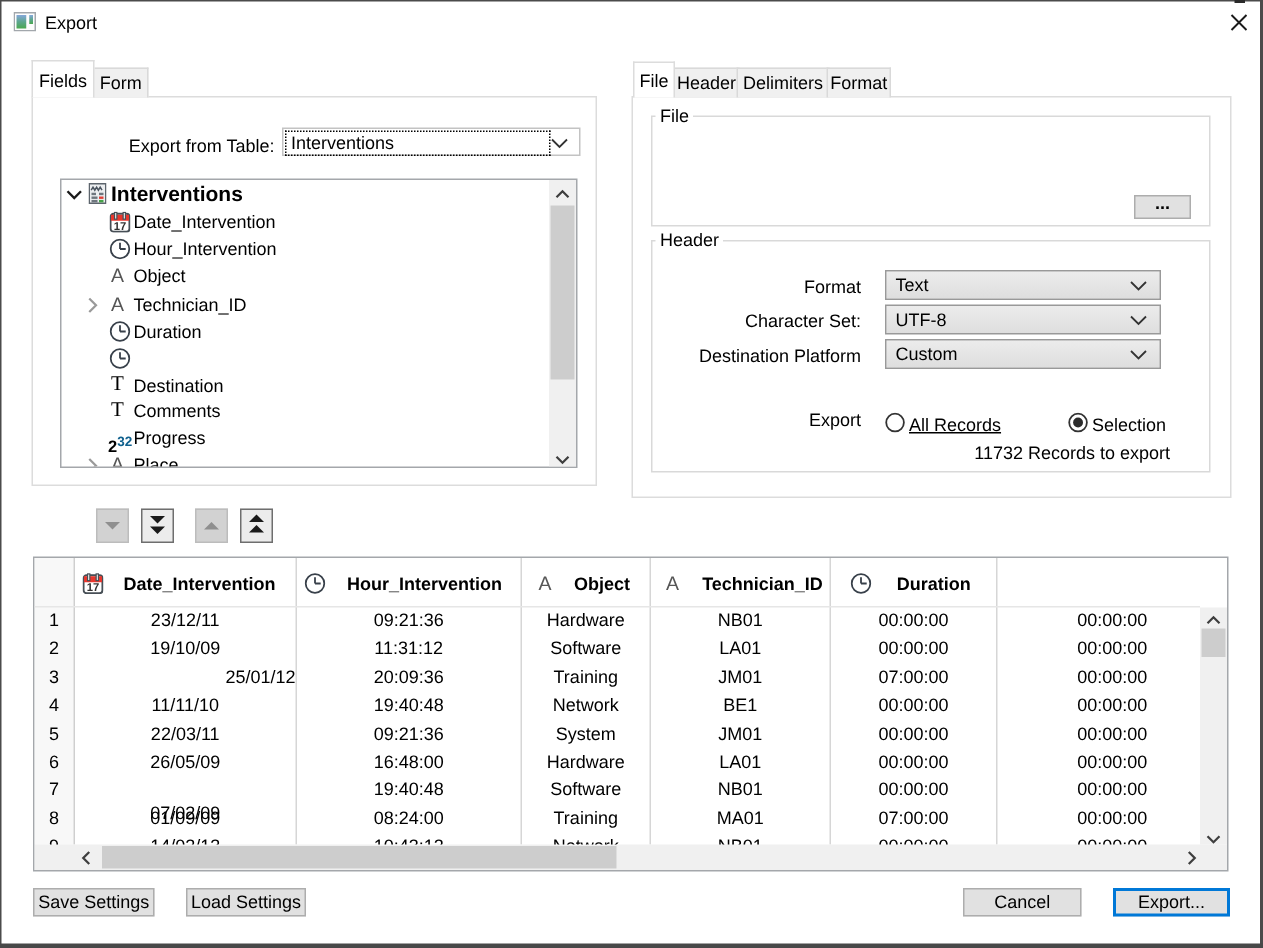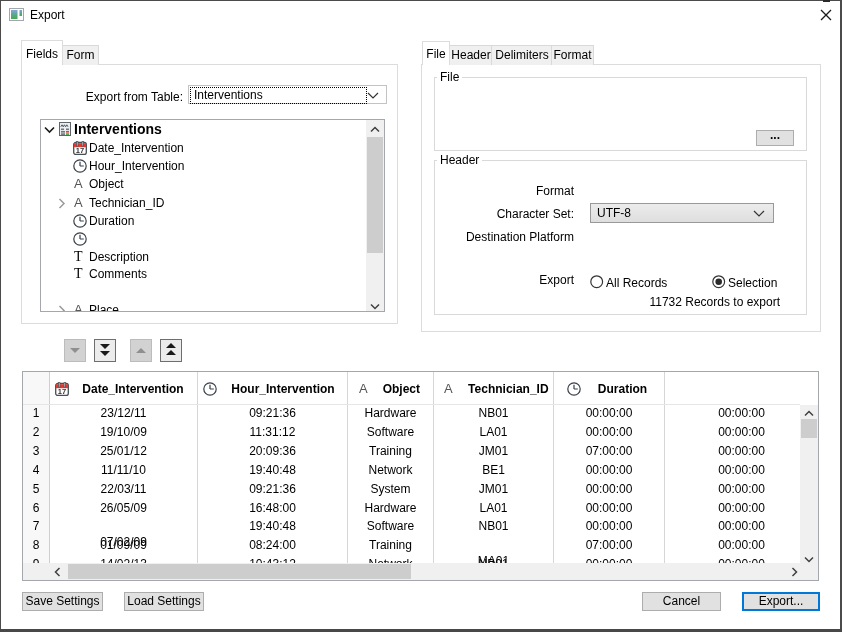--- a/index.html
+++ b/index.html
@@ -120,25 +120,29 @@
       <div class="abs" style="left:48px;">Duration</div>
     </div>
     <div class="treerow" style="left:0;top:110px;width:325px;">
       <svg class="abs" style="left:32px;top:2px;" width="14" height="14">
           <circle cx="7" cy="7" r="6.2" fill="none" stroke="#38404a" stroke-width="1.2"></circle>
           <path d="M7 7 L7 2.8 M7 7 L10.8 7" stroke="#38404a" stroke-width="1.2" fill="none"></path>
         </svg>
     </div>
     <div class="treerow" style="left:0;top:128px;width:325px;">
       <div class="abs" style="left:33px;top:0;font-family:'Liberation Serif',serif;font-size:14px;">T</div>
-      <div class="abs" style="left:48px;">Description</div>
+      <div class="abs" style="left:48px;">Destination</div>
     </div>
     <div class="treerow" style="left:0;top:145px;width:325px;">
       <div class="abs" style="left:33px;top:0;font-family:'Liberation Serif',serif;font-size:14px;">T</div>
       <div class="abs" style="left:48px;">Comments</div>
+    </div>
+    <div class="treerow" style="left:0;top:163px;width:325px;">
+      <div class="abs" style="left:31px;top:2px;font-weight:bold;font-size:11px;">2<span style="font-size:9px;color:#11618e;vertical-align:4px;">32</span></div>
+      <div class="abs" style="left:48px;">Progress</div>
     </div>
     <div class="treerow" style="left:0;top:181px;width:325px;">
       <svg class="abs" style="left:17px;top:4px;" width="8" height="11">
           <path d="M1.5 1 L6 5.5 L1.5 10" stroke="#9a9a9a" stroke-width="1.5" fill="none"></path>
         </svg>
       <div class="abs" style="left:33px;top:0;color:#565656;font-size:13px;">A</div>
       <div class="abs" style="left:48px;">Place</div>
     </div>
 
     <div class="abs" style="left:325px;top:0;width:18px;height:191px;background:#f0f0f0;">
@@ -163,32 +167,44 @@
   <div class="btn" style="left:756px;top:130px;width:38px;height:16px;line-height:9px;font-weight:bold;">...</div>
 
   <div class="group" style="left:434px;top:160px;width:371px;height:153px;"></div>
   <div class="glabel" style="left:437px;top:154px;">Header</div>
 
   <div class="rlab" style="left:434px;top:184px;width:140px;">Format</div>
   <div class="rlab" style="left:434px;top:207px;width:140px;">Character Set:</div>
   <div class="rlab" style="left:434px;top:230px;width:140px;">Destination Platform</div>
   <div class="rlab" style="left:434px;top:273px;width:140px;">Export</div>
 
+  <div class="combo" style="left:590px;top:180px;width:184px;height:20px;">
+    <div class="ct">Text</div>
+    <svg class="abs" style="right:8px;top:6px;" width="12" height="8">
+        <path d="M1 1 L6 6 L11 1" fill="none" stroke="#333" stroke-width="1.2"></path>
+      </svg>
+  </div>
   <div class="combo" style="left:590px;top:203px;width:184px;height:20px;">
     <div class="ct">UTF-8</div>
     <svg class="abs" style="right:8px;top:6px;" width="12" height="8">
         <path d="M1 1 L6 6 L11 1" fill="none" stroke="#333" stroke-width="1.2"></path>
       </svg>
   </div>
+  <div class="combo" style="left:590px;top:226px;width:184px;height:20px;">
+    <div class="ct">Custom</div>
+    <svg class="abs" style="right:8px;top:6px;" width="12" height="8">
+        <path d="M1 1 L6 6 L11 1" fill="none" stroke="#333" stroke-width="1.2"></path>
+      </svg>
+  </div>
 
 
   <svg class="abs" style="left:590px;top:275px;" width="14" height="14">
     <circle cx="6.7" cy="6.7" r="5.9" fill="#fff" stroke="#333" stroke-width="1.2"></circle>
   </svg>
-  <div class="abs" style="left:606px;top:276px;">All Records</div>
+  <div class="abs" style="left:606px;top:276px;text-decoration:underline;">All Records</div>
   <svg class="abs" style="left:712px;top:275px;" width="14" height="14">
     <circle cx="6.7" cy="6.7" r="5.9" fill="#fff" stroke="#333" stroke-width="1.2"></circle>
     <circle cx="6.7" cy="6.7" r="3.3" fill="#2b2b2b"></circle>
   </svg>
   <div class="abs" style="left:728px;top:276px;">Selection</div>
 
   <div class="rlab" style="left:580px;top:295px;width:200px;">11732 Records to export</div>
 
   <div class="abs" style="left:64px;top:339px;width:22px;height:23px;background:#d2d2d2;border:1px solid #bcbcbc;box-sizing:border-box;">
     <svg width="20" height="21">
@@ -267,21 +283,21 @@
       <div class="cell" style="left:531px;top:32.00px;width:110px;">00:00:00</div>
       <div class="cell" style="left:642px;top:32.00px;width:153px;">00:00:00</div>
       <div class="cell" style="left:0px;top:50.90px;width:26px;">2</div>
       <div class="cell" style="left:27px;top:50.90px;width:147px;">19/10/09</div>
       <div class="cell" style="left:175px;top:50.90px;width:149px;">11:31:12</div>
       <div class="cell" style="left:325px;top:50.90px;width:85px;">Software</div>
       <div class="cell" style="left:411px;top:50.90px;width:119px;">LA01</div>
       <div class="cell" style="left:531px;top:50.90px;width:110px;">00:00:00</div>
       <div class="cell" style="left:642px;top:50.90px;width:153px;">00:00:00</div>
       <div class="cell" style="left:0px;top:69.80px;width:26px;">3</div>
-      <div class="cell" style="left:27px;top:69.80px;width:147px;">25/01/12</div>
+      <div class="cell" style="left:27px;top:69.80px;width:147px;text-align:right;">25/01/12</div>
       <div class="cell" style="left:175px;top:69.80px;width:149px;">20:09:36</div>
       <div class="cell" style="left:325px;top:69.80px;width:85px;">Training</div>
       <div class="cell" style="left:411px;top:69.80px;width:119px;">JM01</div>
       <div class="cell" style="left:531px;top:69.80px;width:110px;">07:00:00</div>
       <div class="cell" style="left:642px;top:69.80px;width:153px;">00:00:00</div>
       <div class="cell" style="left:0px;top:88.70px;width:26px;">4</div>
       <div class="cell" style="left:27px;top:88.70px;width:147px;">11/11/10</div>
       <div class="cell" style="left:175px;top:88.70px;width:149px;">19:40:48</div>
       <div class="cell" style="left:325px;top:88.70px;width:85px;">Network</div>
       <div class="cell" style="left:411px;top:88.70px;width:119px;">BE1</div>
@@ -305,21 +321,21 @@
       <div class="cell" style="left:27px;top:161px;width:147px;">07/02/09</div>
       <div class="cell" style="left:175px;top:145.40px;width:149px;">19:40:48</div>
       <div class="cell" style="left:325px;top:145.40px;width:85px;">Software</div>
       <div class="cell" style="left:411px;top:145.40px;width:119px;">NB01</div>
       <div class="cell" style="left:531px;top:145.40px;width:110px;">00:00:00</div>
       <div class="cell" style="left:642px;top:145.40px;width:153px;">00:00:00</div>
       <div class="cell" style="left:0px;top:164.30px;width:26px;">8</div>
       <div class="cell" style="left:27px;top:164.30px;width:147px;">01/09/09</div>
       <div class="cell" style="left:175px;top:164.30px;width:149px;">08:24:00</div>
       <div class="cell" style="left:325px;top:164.30px;width:85px;">Training</div>
-      <div class="cell" style="left:411px;top:164.30px;width:119px;margin-top:16px;">MA01</div>
+      <div class="cell" style="left:411px;top:164.30px;width:119px;">MA01</div>
       <div class="cell" style="left:531px;top:164.30px;width:110px;">07:00:00</div>
       <div class="cell" style="left:642px;top:164.30px;width:153px;">00:00:00</div>
       <div class="cell" style="left:0px;top:183.20px;width:26px;">9</div>
       <div class="cell" style="left:27px;top:183.20px;width:147px;">14/02/13</div>
       <div class="cell" style="left:175px;top:183.20px;width:149px;">10:43:12</div>
       <div class="cell" style="left:325px;top:183.20px;width:85px;">Network</div>
       <div class="cell" style="left:411px;top:183.20px;width:119px;">NB01</div>
       <div class="cell" style="left:531px;top:183.20px;width:110px;">00:00:00</div>
       <div class="cell" style="left:642px;top:183.20px;width:153px;">00:00:00</div>
     </div>

